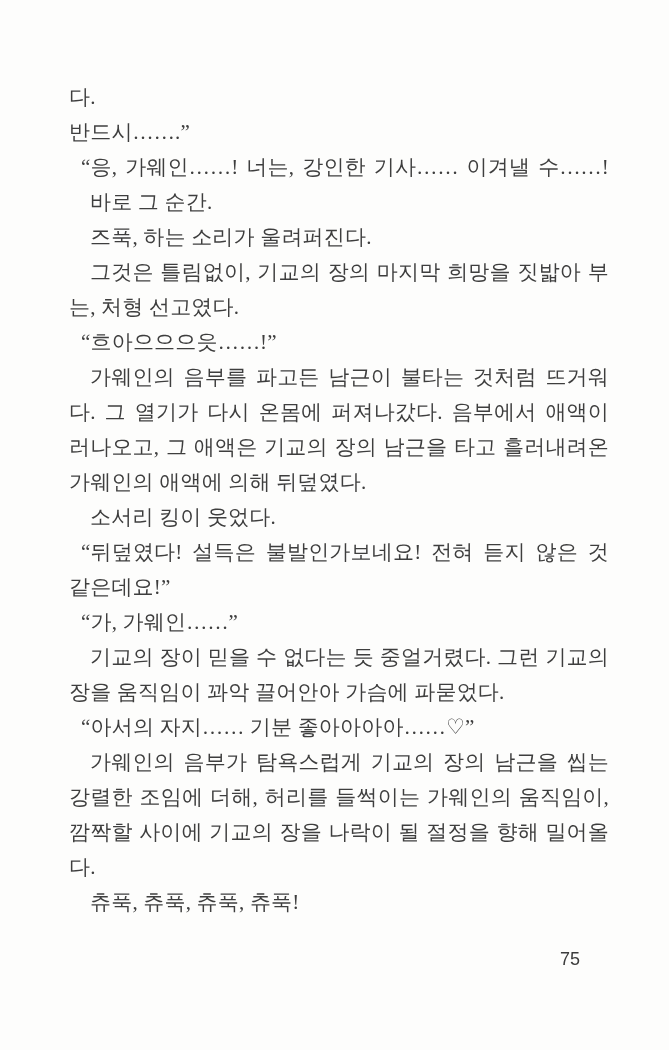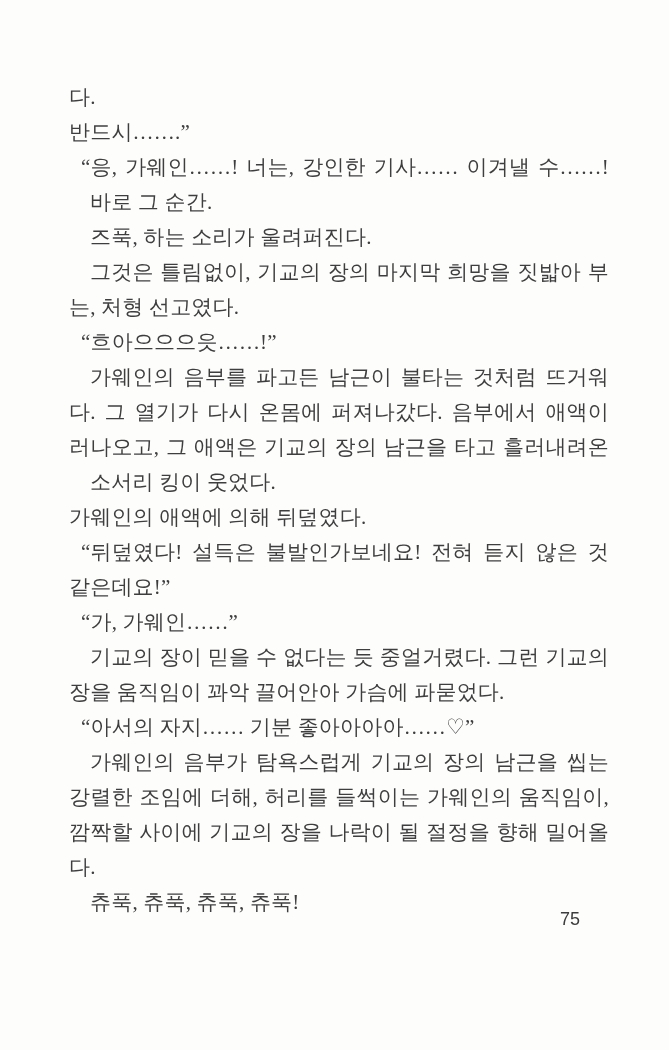--- a/index.html
+++ b/index.html
@@ -38,21 +38,21 @@
     text-align-last: justify;
   }
   .indent {
     text-indent: 21px;
   }
   .indent-q {
     text-indent: 12px;
   }
   .page-number {
     position: absolute;
-    top: 909px;
+    top: 949px;
     left: 548px;
     width: 44px;
     text-align: center;
     font-family: "Liberation Sans", "DejaVu Sans", sans-serif;
     font-size: 18px;
     color: #3c3c3c;
   }
 </style>
 </head>
 <body>
@@ -63,22 +63,22 @@
       <div class="line">반드시…….”</div>
       <div class="line just indent-q">“응, 가웨인……! 너는, 강인한 기사…… 이겨낼 수……!</div>
       <div class="line indent">바로 그 순간.</div>
       <div class="line indent">즈푹, 하는 소리가 울려퍼진다.</div>
       <div class="line just indent">그것은 틀림없이, 기교의 장의 마지막 희망을 짓밟아 부수</div>
       <div class="line">는, 처형 선고였다.</div>
       <div class="line indent-q">“흐아으으으읏……!”</div>
       <div class="line just indent">가웨인의 음부를 파고든 남근이 불타는 것처럼 뜨거워졌</div>
       <div class="line just">다. 그 열기가 다시 온몸에 퍼져나갔다. 음부에서 애액이 흘</div>
       <div class="line just">러나오고, 그 애액은 기교의 장의 남근을 타고 흘러내려온</div>
+      <div class="line">가웨인의 애액에 의해 뒤덮였다.</div>
       <div class="line indent">소서리 킹이 웃었다.</div>
-      <div class="line">가웨인의 애액에 의해 뒤덮였다.</div>
       <div class="line just indent-q">“뒤덮였다! 설득은 불발인가보네요! 전혀 듣지 않은 것</div>
       <div class="line">같은데요!”</div>
       <div class="line indent-q">“가, 가웨인……”</div>
       <div class="line just indent">기교의 장이 믿을 수 없다는 듯 중얼거렸다. 그런 기교의</div>
       <div class="line">장을 움직임이 꽈악 끌어안아 가슴에 파묻었다.</div>
       <div class="line indent-q">“아서의 자지…… 기분 좋아아아아……♡”</div>
       <div class="line just indent">가웨인의 음부가 탐욕스럽게 기교의 장의 남근을 씹는다.</div>
       <div class="line just">강렬한 조임에 더해, 허리를 들썩이는 가웨인의 움직임이, 눈</div>
       <div class="line just">깜짝할 사이에 기교의 장을 나락이 될 절정을 향해 밀어올린</div>
       <div class="line">다.</div>

